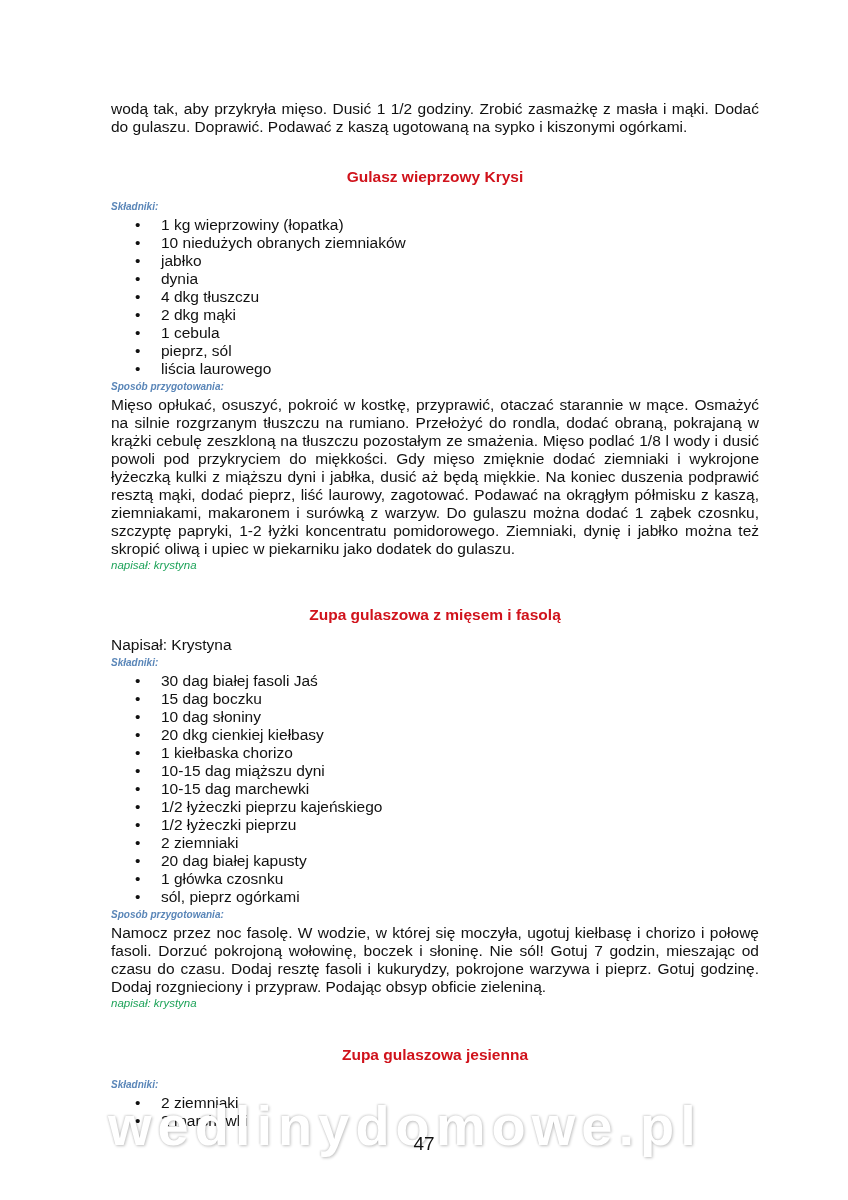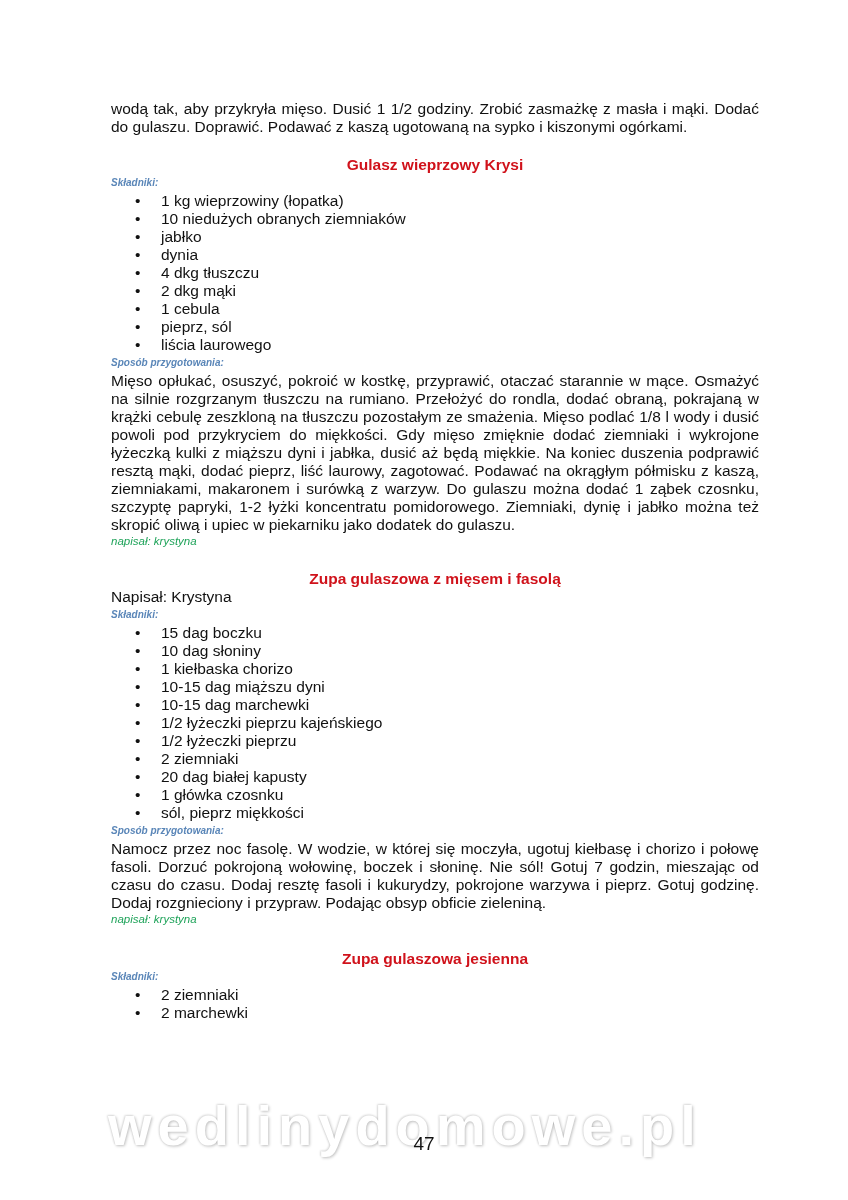--- a/index.html
+++ b/index.html
@@ -1,21 +1,21 @@
 <!DOCTYPE html>
 <html><head>
 <meta charset="utf-8">
 <style>
   html, body { margin: 0; padding: 0; background: #ffffff; }
   body { width: 848px; height: 1200px; position: relative; overflow: hidden;
          font-family: "Liberation Sans", sans-serif; color: #111; }
   .page { position: absolute; left: 111px; top: 100px; width: 648px; font-size: 15.5px; line-height: 18px; }
   .p { text-align: justify; margin: 0; }
   .author { color: #1fa35a; font-style: italic; font-size: 11.5px; line-height: 14px; margin: 0; }
-  .title { color: #d0121b; font-weight: bold; text-align: center; font-size: 15.5px; margin: 0; }
+  .title { color: #d0121b; font-weight: bold; text-align: center; font-size: 15.5px; margin: 12px; }
   .sec { color: #5a86b8; font-weight: bold; font-style: italic; font-size: 10px; line-height: 18px; margin: 0; }
   ul { list-style: none; margin: 0; padding: 0; }
   li { position: relative; padding-left: 50px; line-height: 18px; }
   li::before { content: "•"; position: absolute; left: 24px; top: 0; }
   .watermark { position: absolute; left: 108px; top: 1093px; width: 640px; font-size: 56px; font-weight: bold;
                color: #ffffff; letter-spacing: 6px;
                text-shadow: 1px 1px 3px rgba(0,0,0,0.25), -1px -1px 2px rgba(0,0,0,0.12); }
   .pagenum { position: absolute; left: 0; width: 848px; top: 1133px; text-align: center; font-size: 19px; }
 </style>
 </head>
@@ -40,31 +40,33 @@
     </ul>
   <p class="sec">Sposób przygotowania:</p>
   <p class="p">Mięso opłukać, osuszyć, pokroić w kostkę, przyprawić, otaczać starannie w mące. Osmażyć na silnie rozgrzanym tłuszczu na rumiano. Przełożyć do rondla, dodać obraną, pokrajaną w krążki cebulę zeszkloną na tłuszczu pozostałym ze smażenia. Mięso podlać 1/8 l wody i dusić powoli pod przykryciem do miękkości. Gdy mięso zmięknie dodać ziemniaki i wykrojone łyżeczką kulki z miąższu dyni i jabłka, dusić aż będą miękkie. Na koniec duszenia podprawić resztą mąki, dodać pieprz, liść laurowy, zagotować. Podawać na okrągłym półmisku z kaszą, ziemniakami, makaronem i surówką z warzyw. Do gulaszu można dodać 1 ząbek czosnku, szczyptę papryki, 1-2 łyżki koncentratu pomidorowego. Ziemniaki, dynię i jabłko można też skropić oliwą i upiec w piekarniku jako dodatek do gulaszu.</p>
   <p class="author">napisał: krystyna</p>
 
   <div style="height:22px"></div>
   <p class="title">Zupa gulaszowa z mięsem i fasolą</p>
   <p class="p">Napisał: Krystyna</p>
   <p class="sec">Składniki:</p>
   <ul>
+      <li>30 dag białej fasoli Jaś</li>
       <li>15 dag boczku</li>
       <li>10 dag słoniny</li>
+      <li>20 dkg cienkiej kiełbasy</li>
       <li>1 kiełbaska chorizo</li>
       <li>10-15 dag miąższu dyni</li>
       <li>10-15 dag marchewki</li>
       <li>1/2 łyżeczki pieprzu kajeńskiego</li>
       <li>1/2 łyżeczki pieprzu</li>
       <li>2  ziemniaki</li>
       <li>20 dag białej kapusty</li>
       <li>1 główka czosnku</li>
-      <li>sól, pieprz miękkości</li>
+      <li>sól, pieprz ogórkami</li>
     </ul>
   <p class="sec">Sposób przygotowania:</p>
   <p class="p">Namocz przez noc fasolę. W wodzie, w której się moczyła, ugotuj kiełbasę i chorizo i połowę fasoli. Dorzuć pokrojoną wołowinę, boczek i słoninę. Nie sól! Gotuj 7 godzin, mieszając od czasu do czasu. Dodaj resztę fasoli i kukurydzy, pokrojone warzywa i pieprz. Gotuj godzinę. Dodaj rozgnieciony  i przypraw.  Podając obsyp obficie zieleniną.</p>
   <p class="author">napisał: krystyna</p>
 
   <div style="height:24px"></div>
   <p class="title">Zupa gulaszowa jesienna</p>
   <p class="sec">Składniki:</p>
   <ul>
       <li>2 ziemniaki</li>

